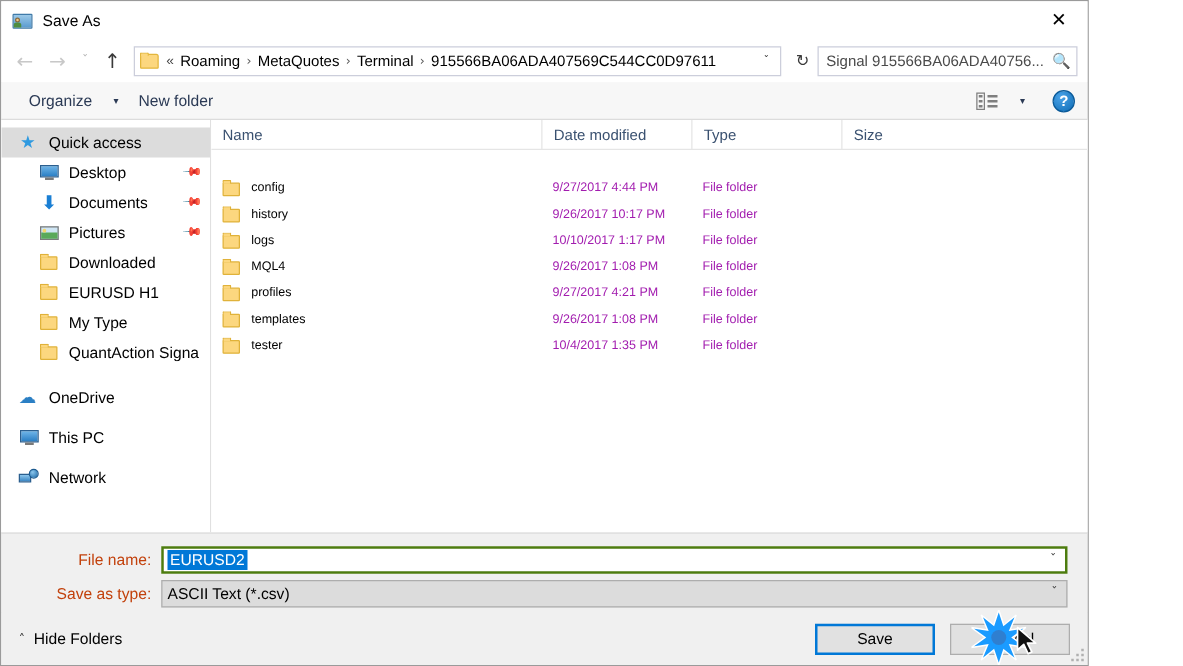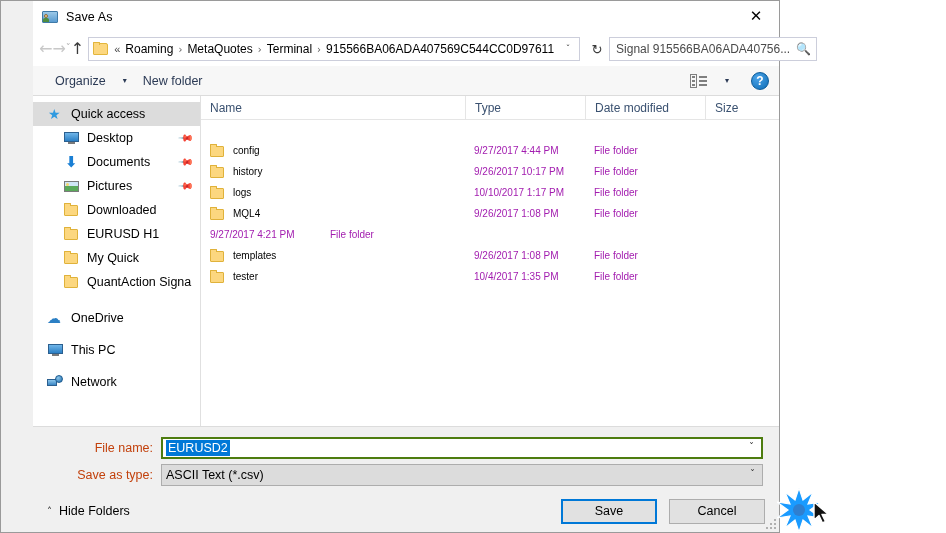--- a/index.html
+++ b/index.html
@@ -6,24 +6,24 @@
   html, body {
     width: 946px; height: 533px;
     font-family: "Liberation Sans", sans-serif;
     font-size: 12px;
     color: #000;
     background: #ffffff;
     overflow: hidden;
   }
   #dialog {
     position: relative;
-    width: 780px; height: 533px;
+    width: 871px; height: 533px;
     background: #f0f0f0;
     border: 1px solid #9a9a9a;
-    display: flex; flex-direction: column; padding-left: 32px;
+    display: flex; flex-direction: column;
   }
 
   
   .titlebar {
     height: 31px; background: #ffffff;
     display: flex; align-items: center;
     flex: 0 0 31px;
   }
   .title-icon {
     width: 16px; height: 16px; margin-left: 9px; margin-right: 8px;
@@ -372,21 +372,21 @@
             <i class="ft"></i>
           </span>
         <span class="nav-label">EURUSD H1</span>
       </div>
 
       <div class="nav-item indent">
         <span class="nav-icon ic-folder">
             <i class="fb"></i>
             <i class="ft"></i>
           </span>
-        <span class="nav-label">My Quick</span>
+        <span class="nav-label">My Type</span>
       </div>
 
       <div class="nav-item indent">
         <span class="nav-icon ic-folder">
             <i class="fb"></i>
             <i class="ft"></i>
           </span>
         <span class="nav-label">QuantAction Signal</span>
       </div>
 
@@ -419,26 +419,26 @@
         <span class="nav-label">Network</span>
       </div>
     </div>
 
     <div class="listpane">
       <div class="colhead">
         <div class="col c-name">
           <span>Name</span>
           <span class="sort-caret">˄</span>
         </div>
+        <div class="col c-date">
+          <span>Date modified</span>
+        </div>
         <div class="col c-type">
           <span>Type</span>
         </div>
-        <div class="col c-date">
-          <span>Date modified</span>
-        </div>
         <div class="col c-size">
           <span>Size</span>
         </div>
       </div>
 
       <div class="rows">
         <div class="row">
           <div class="cell name">
             <span class="row-folder-ic">
                 <i class="fb"></i>
@@ -480,20 +480,27 @@
                 <i class="fb"></i>
                 <i class="ft"></i>
               </span>
             <span>MQL4</span>
           </div>
           <div class="cell date">9/26/2017 1:08 PM</div>
           <div class="cell type">File folder</div>
           <div class="cell size"></div>
         </div>
         <div class="row">
+          <div class="cell name">
+            <span class="row-folder-ic">
+                <i class="fb"></i>
+                <i class="ft"></i>
+              </span>
+            <span>profiles</span>
+          </div>
           <div class="cell date">9/27/2017 4:21 PM</div>
           <div class="cell type">File folder</div>
           <div class="cell size"></div>
         </div>
         <div class="row">
           <div class="cell name">
             <span class="row-folder-ic">
                 <i class="fb"></i>
                 <i class="ft"></i>
               </span>

